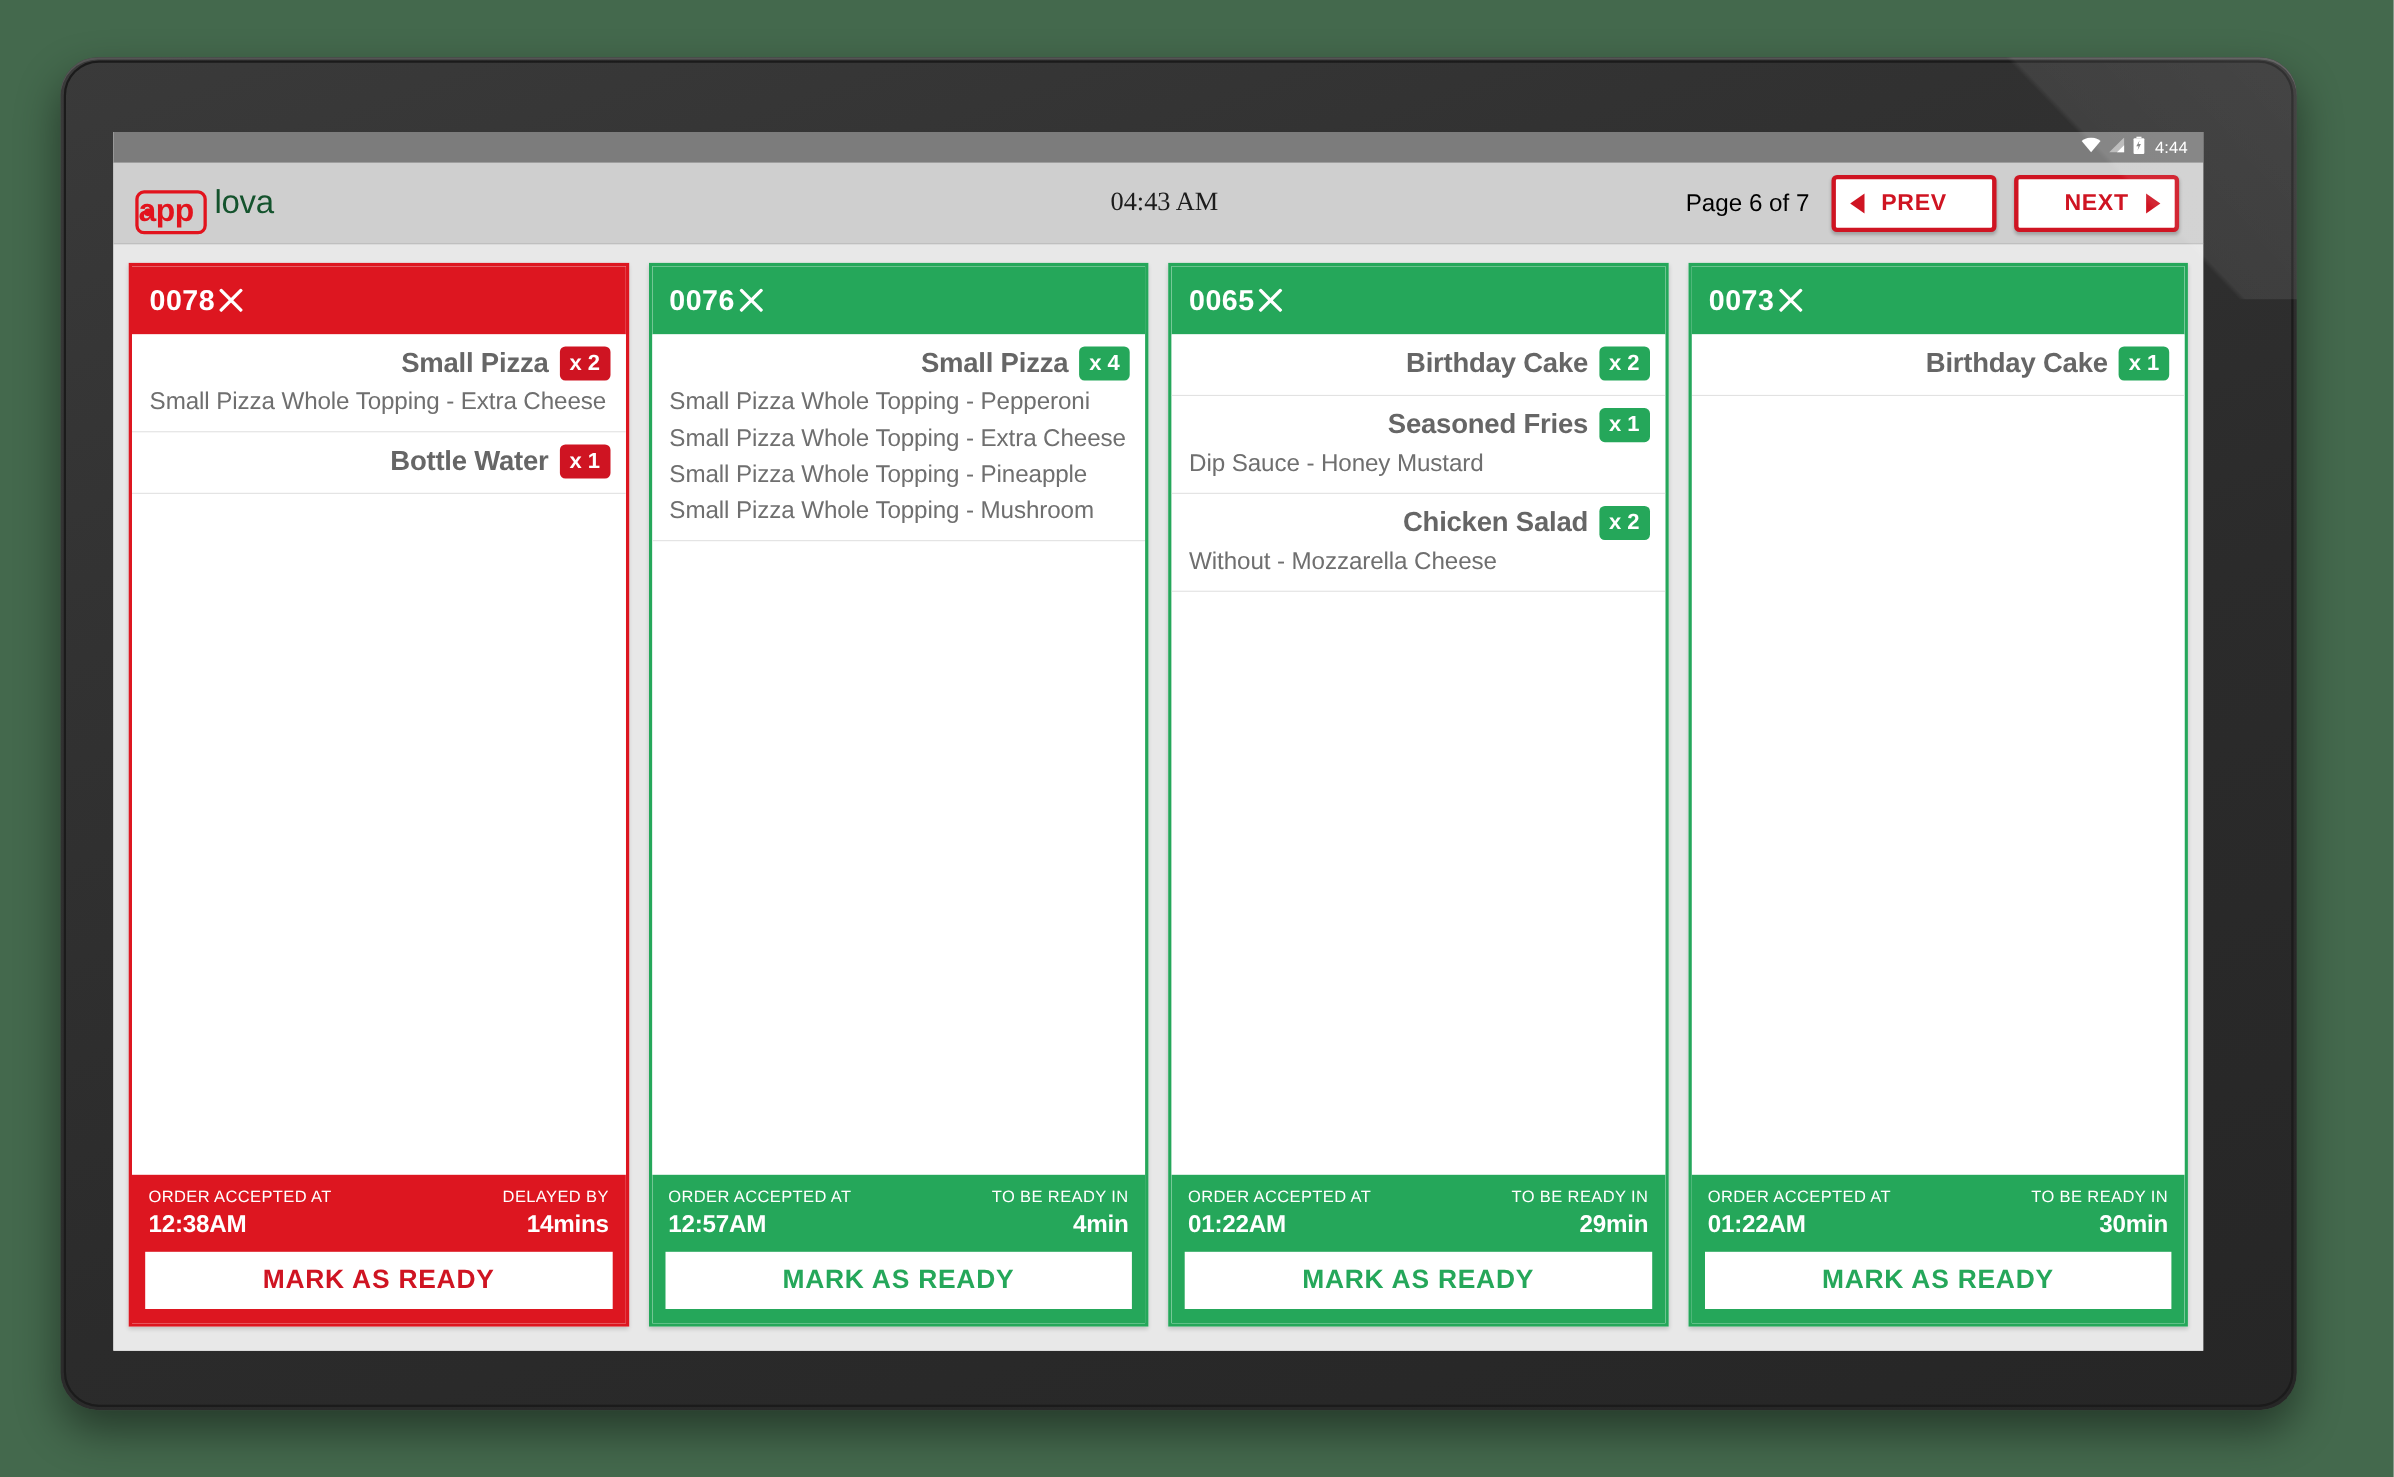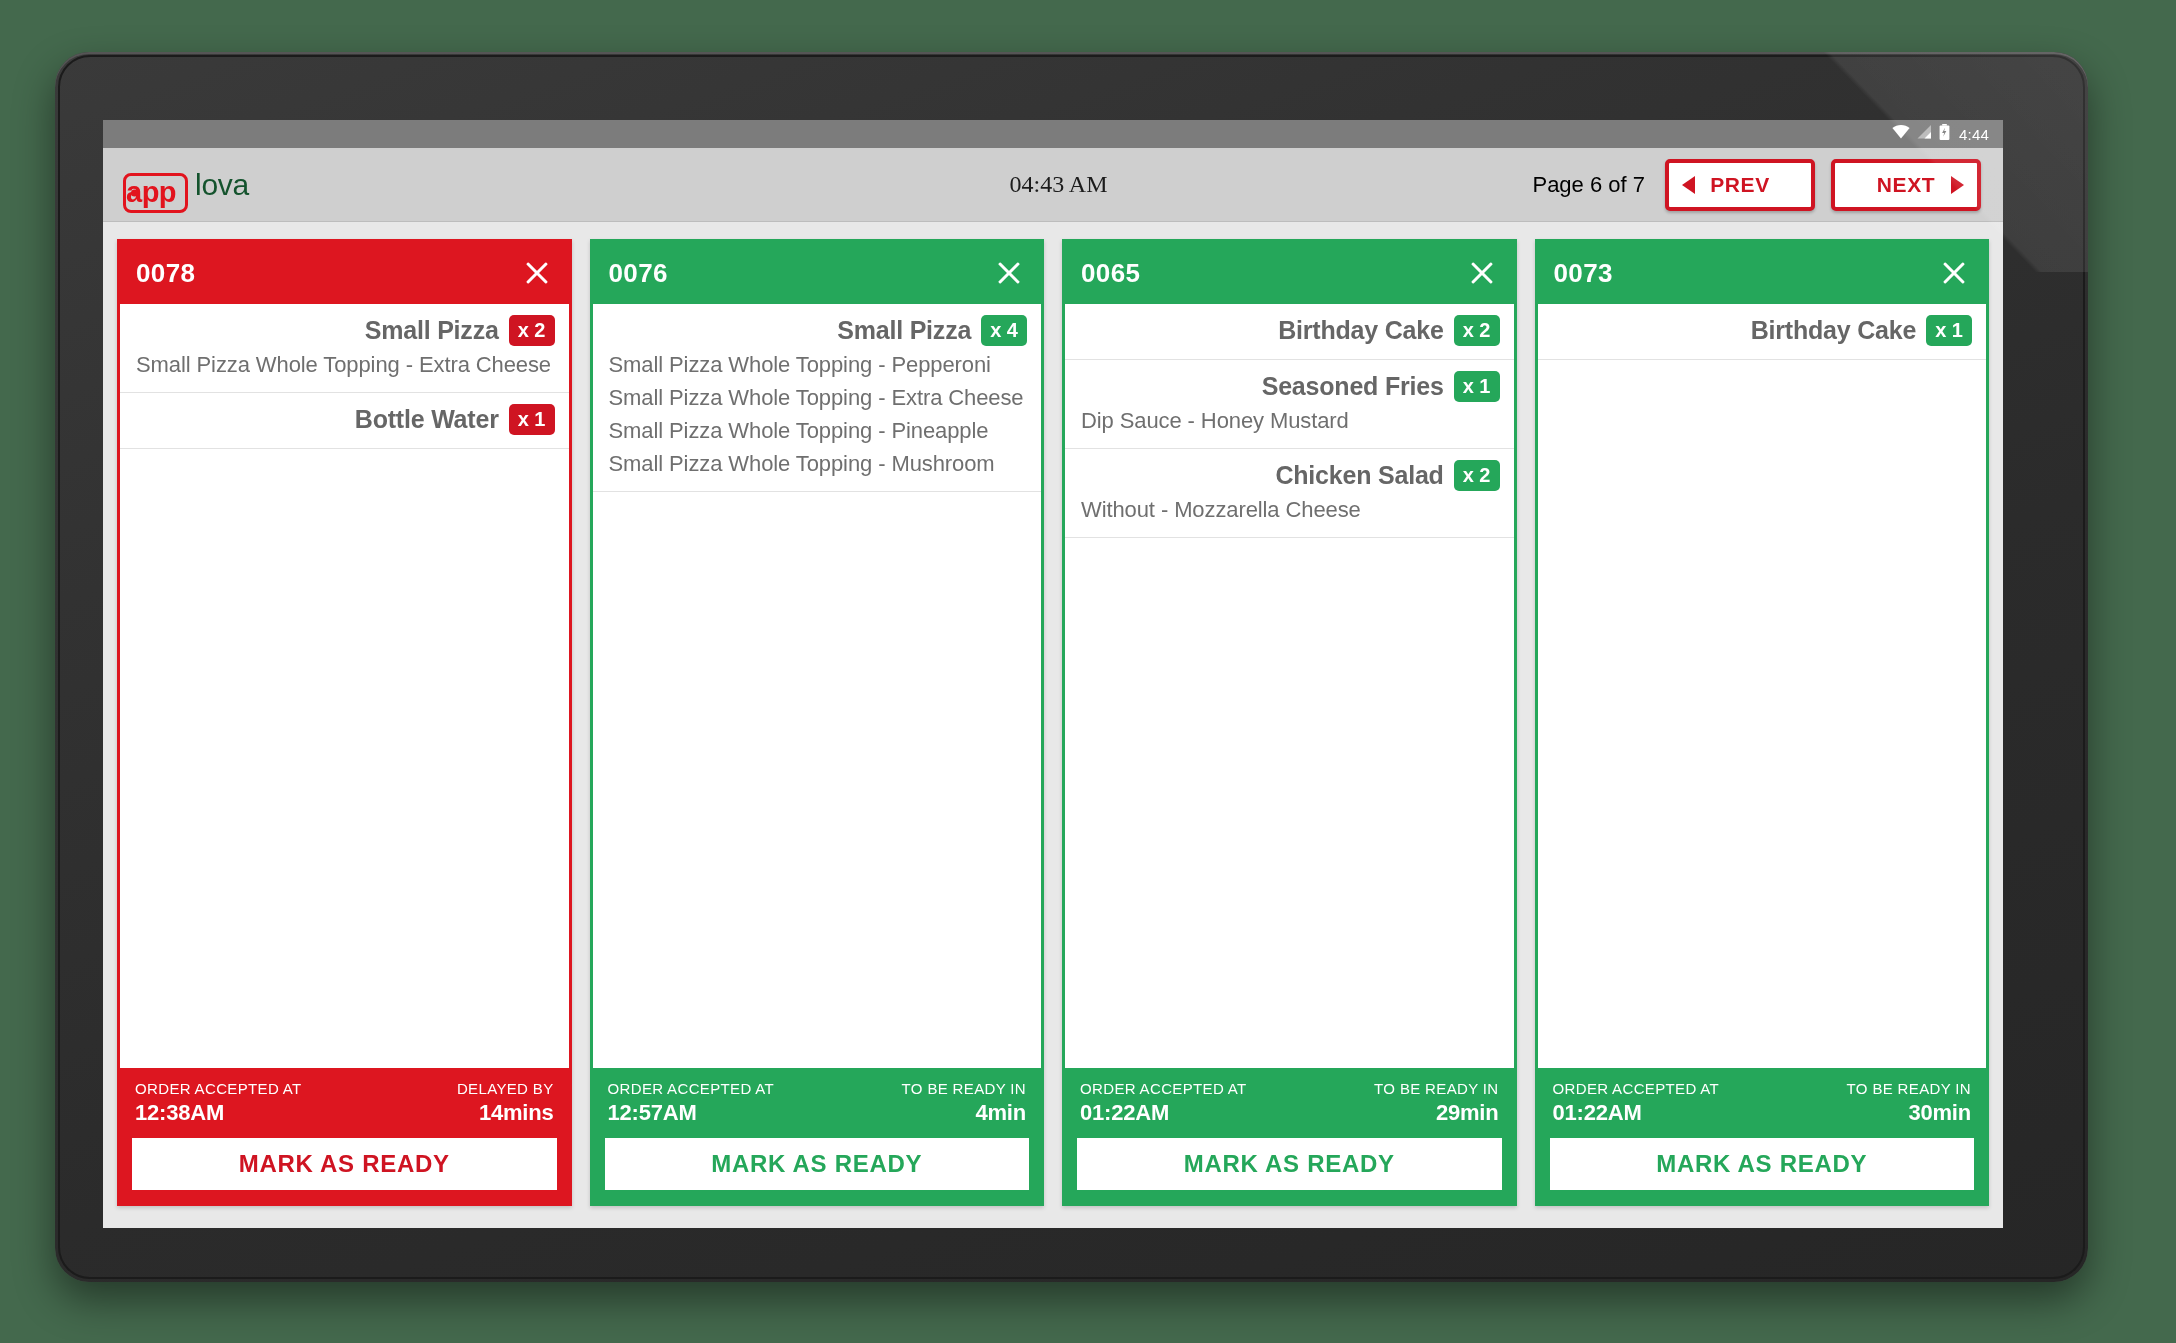--- a/index.html
+++ b/index.html
@@ -194,21 +194,21 @@
     min-width: 0;
     overflow: hidden;
   }
   .order-card.status-red   { border-color: #dd1620; }
   .order-card.status-green { border-color: #25a75a; }
 
   .card-header {
     height: 62px;
     display: flex;
     align-items: center;
-    justify-content: space-between;
+    justify-content: flex-start;
     padding: 0 17px 0 16px;
     flex: 0 0 auto;
     cursor: pointer;
   }
   .status-red   .card-header { background: #dd1620; }
   .status-green .card-header { background: #25a75a; }
   .order-no {
     color: #ffffff;
     font-size: 26px;
     font-weight: 700;

